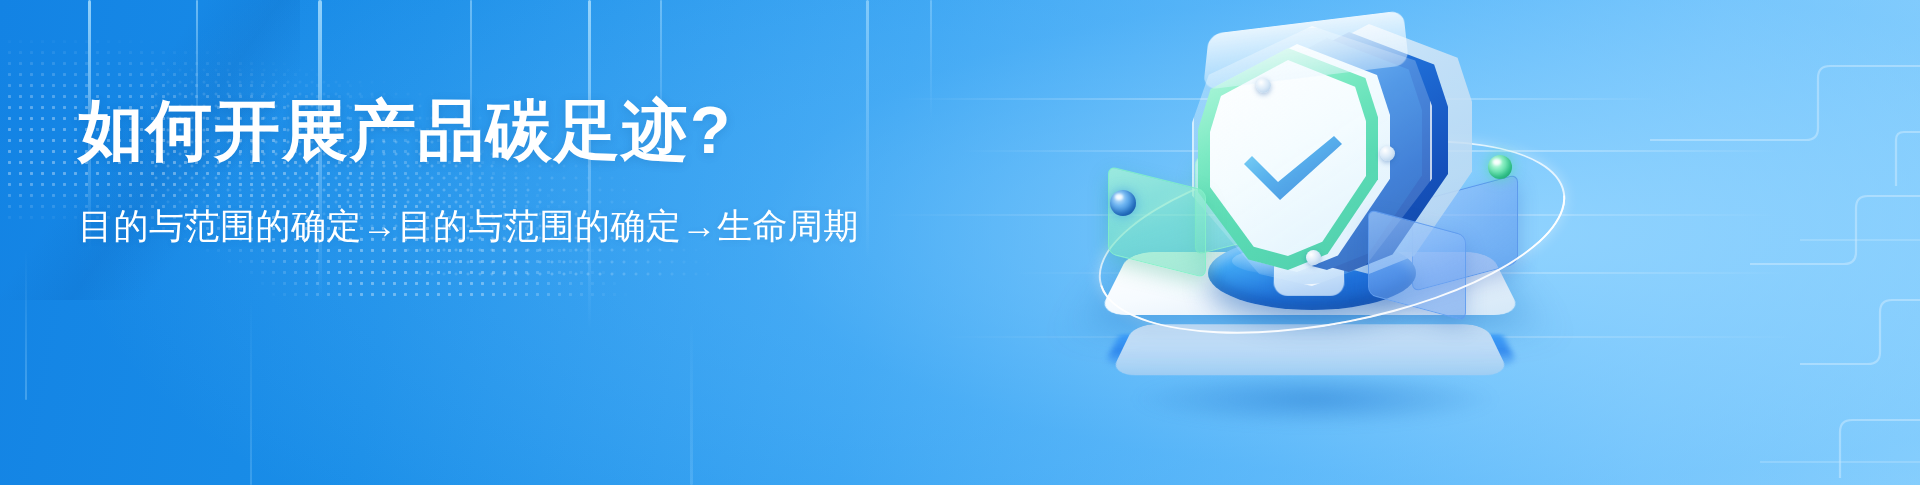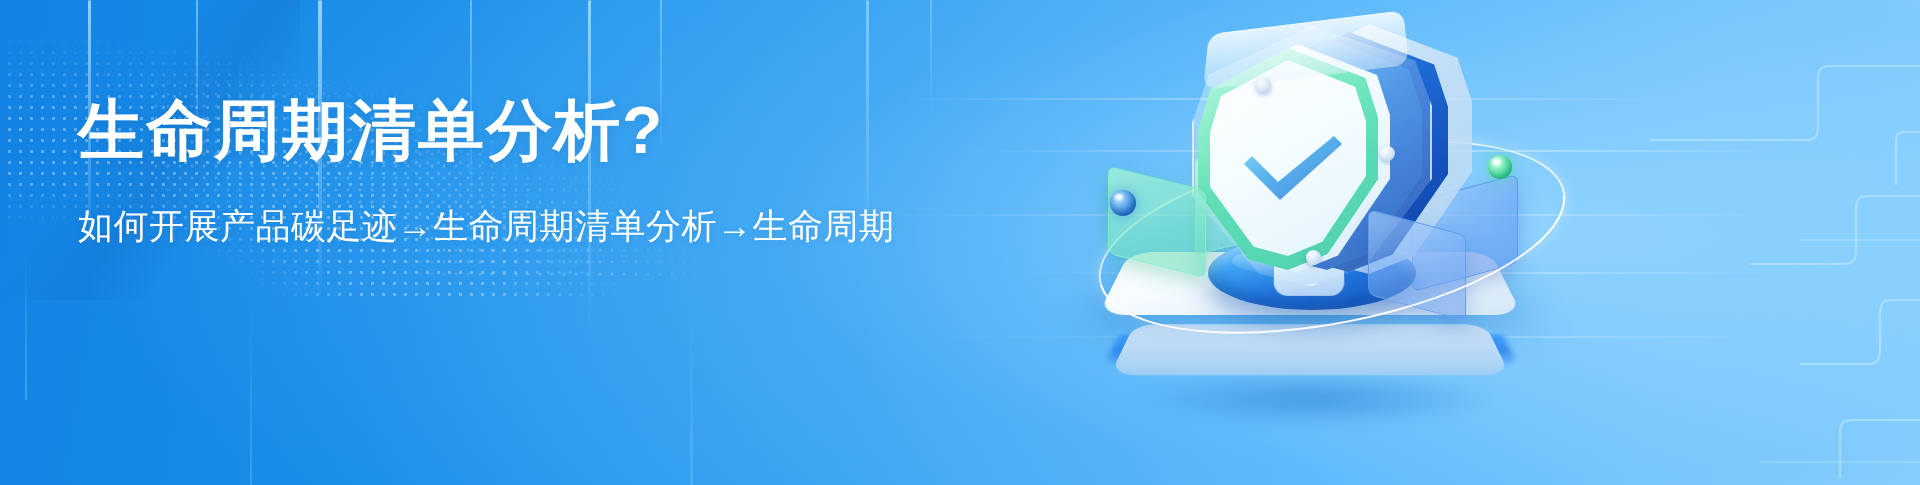--- a/index.html
+++ b/index.html
@@ -321,23 +321,23 @@
         <path d="M420 132 L404 132 Q396 132 396 140 L396 186"></path>
       </g>
       <g stroke="rgba(255,255,255,.30)" stroke-width="2" fill="none">
         <path d="M420 240 L300 240"></path>
         <path d="M420 462 L260 462"></path>
       </g>
     </svg>
   </div>
 
   <div class="copy">
-    <h1 class="headline">生命周期清单分析?</h1>
+    <h1 class="headline">如何开展产品碳足迹?</h1>
     <div class="sub-wrap">
-      <p class="subline">如何开展产品碳足迹→生命周期清单分析→生命周期</p>
+      <p class="subline">目的与范围的确定→目的与范围的确定→生命周期</p>
     </div>
   </div>
 
   <div class="art">
 
     <div class="orbit"></div>
 
     <div class="ped-shadow" style="position:absolute;left:75px;top:372px;width:360px;height:54px;"></div>
 
     <div class="pedestal">

